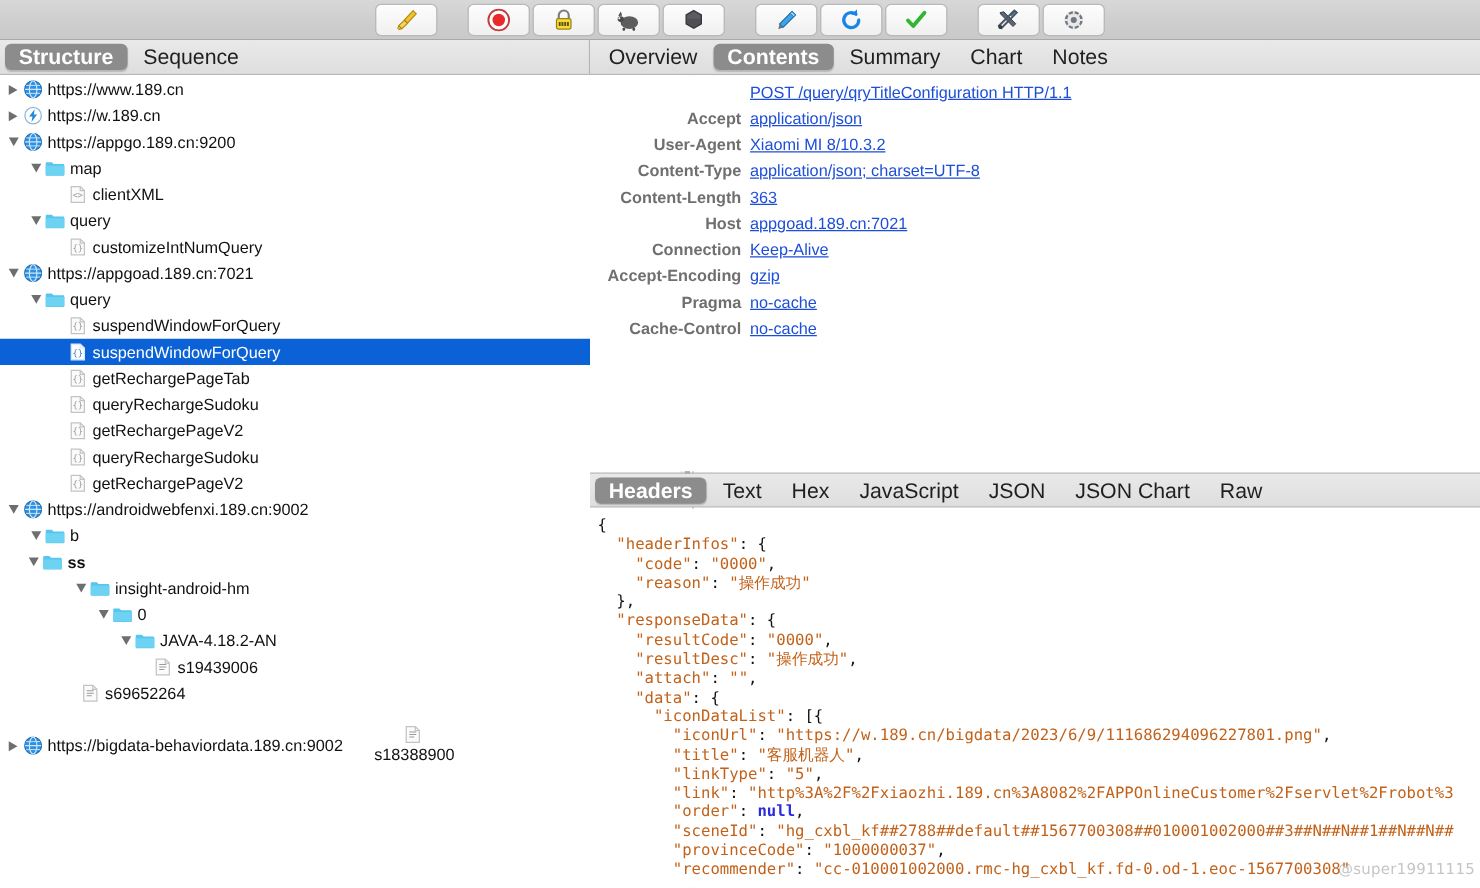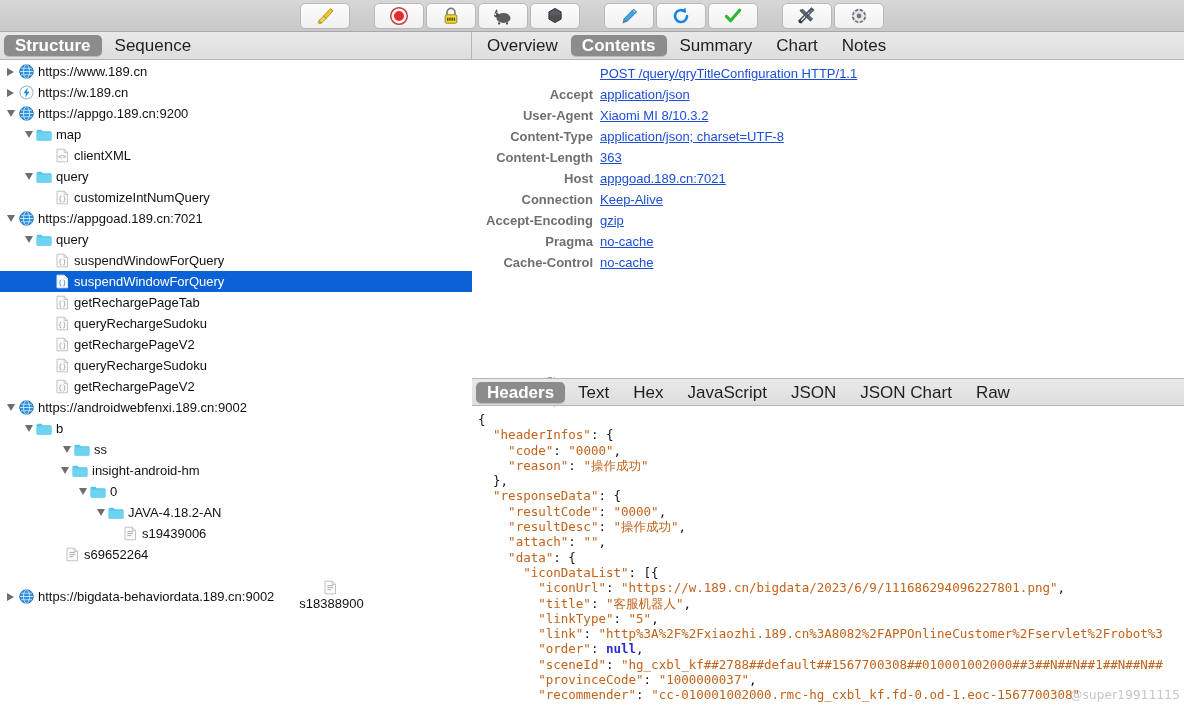--- a/index.html
+++ b/index.html
@@ -518,21 +518,21 @@
             <i></i>
           </span>
           <span class="ticon">
             <svg width="16" height="14" viewBox="0 0 17 14">
               <path d="M.6 2.4 a1 1 0 0 1 1-1 h4.2 l1.5 1.6 h8.1 a1 1 0 0 1 1 1 v8 a1 1 0 0 1 -1 1 h-13.8 a1 1 0 0 1 -1-1 z" fill="#57c6ec"></path>
               <path d="M.6 4.4 h15.9 v7.2 a1 1 0 0 1 -1 1 h-13.9 a1 1 0 0 1 -1-1 z" fill="#6ed2f2"></path>
             </svg>
           </span>
           <span class="tlabel">b</span>
         </div>
-        <div class="tree-row" style="padding-left: 60px;">
+        <div class="tree-row" style="padding-left: 20px; font-weight: bold;">
           <span class="twisty open">
             <i></i>
           </span>
           <span class="ticon">
             <svg width="16" height="14" viewBox="0 0 17 14">
               <path d="M.6 2.4 a1 1 0 0 1 1-1 h4.2 l1.5 1.6 h8.1 a1 1 0 0 1 1 1 v8 a1 1 0 0 1 -1 1 h-13.8 a1 1 0 0 1 -1-1 z" fill="#57c6ec"></path>
               <path d="M.6 4.4 h15.9 v7.2 a1 1 0 0 1 -1 1 h-13.9 a1 1 0 0 1 -1-1 z" fill="#6ed2f2"></path>
             </svg>
           </span>
           <span class="tlabel">ss</span>

